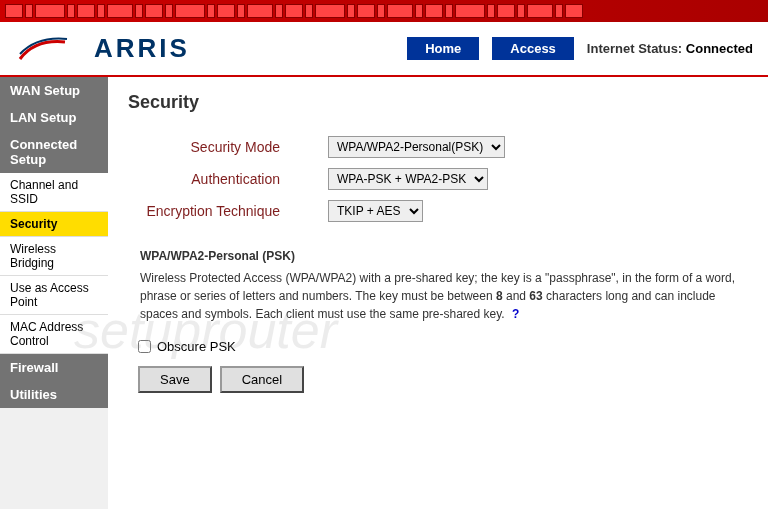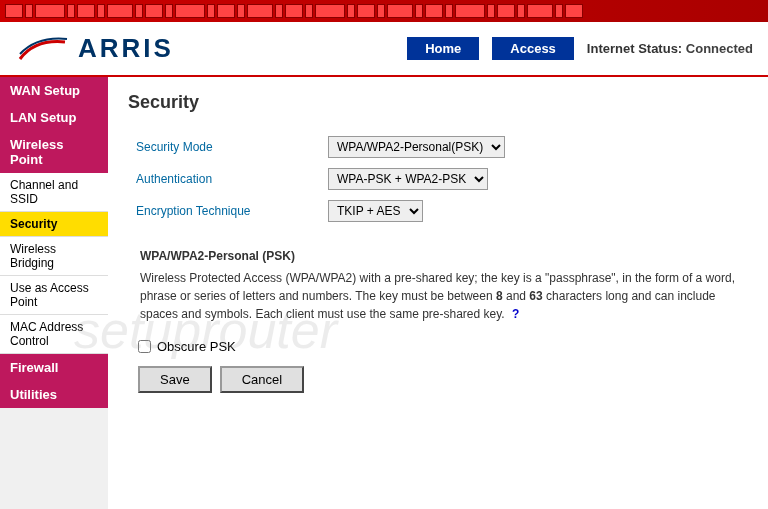--- a/index.html
+++ b/index.html
@@ -10,21 +10,21 @@
       background: #fff;
       height: 55px;
       display: flex;
       align-items: center;
       padding: 0 15px;
       border-bottom: 2px solid #cc0000;
     }
     .logo-area {
       display: flex;
       align-items: center;
-      gap: 8px;
+      gap: 24px;
     }
     .logo-text {
       font-size: 26px;
       font-weight: bold;
       color: #003366;
       letter-spacing: 3px;
     }
     .logo-swoosh {
       width: 55px;
       height: 30px;
@@ -43,38 +43,38 @@
       font-size: 13px;
       cursor: pointer;
       font-weight: bold;
     }
     .internet-status {
       font-size: 13px;
       color: #333;
       font-weight: bold;
     }
     .status-connected {
-      color: #404040;
+      color: #000000;
       font-weight: bold;
     }
 
     
     .main-layout {
       display: flex;
       height: calc(509px - 22px - 55px);
     }
 
     
     .sidebar {
       width: 108px;
       background: #f0f0f0;
       flex-shrink: 0;
     }
     .sidebar-section {
-      background: #be185d;
+      background: #737373;
       color: #fff;
       padding: 6px 10px;
       font-weight: bold;
       font-size: 13px;
       cursor: pointer;
     }
     .sidebar-item {
       padding: 5px 10px;
       font-size: 12px;
       color: #000;
@@ -102,23 +102,24 @@
     .form-table {
       width: 100%;
       border-collapse: collapse;
     }
     .form-table td {
       padding: 5px 8px;
       vertical-align: middle;
     }
     .form-label {
       width: 160px;
-      font-size: 12px;
-      color: #0369a1;
+      font-size: 14px;
+      color: #7f1d1d;
       white-space: nowrap;
+      text-align: right;
     }
     .form-control select {
       padding: 2px 4px;
       font-size: 12px;
       border: 1px solid #999;
       margin-left: 32px;
     }
     .form-control input[type="text"], .form-control input[type="password"] {
       padding: 2px 4px;
       font-size: 12px;
@@ -248,21 +249,21 @@
       <span class="status-connected">Connected</span>
     </span>
   </div>
 </div>
 
 <div class="main-layout">
 
   <div class="sidebar">
     <div class="sidebar-section">WAN Setup</div>
     <div class="sidebar-section">LAN Setup</div>
-    <div class="sidebar-section">Wireless Point</div>
+    <div class="sidebar-section">Connected Setup</div>
     <div class="sidebar-item">Channel and SSID</div>
     <div class="sidebar-item active">Security</div>
     <div class="sidebar-item">Wireless Bridging</div>
     <div class="sidebar-item">Use as Access Point</div>
     <div class="sidebar-item">MAC Address Control</div>
     <div class="sidebar-section">Firewall</div>
     <div class="sidebar-section">Utilities</div>
   </div>
 
   <div class="content">

